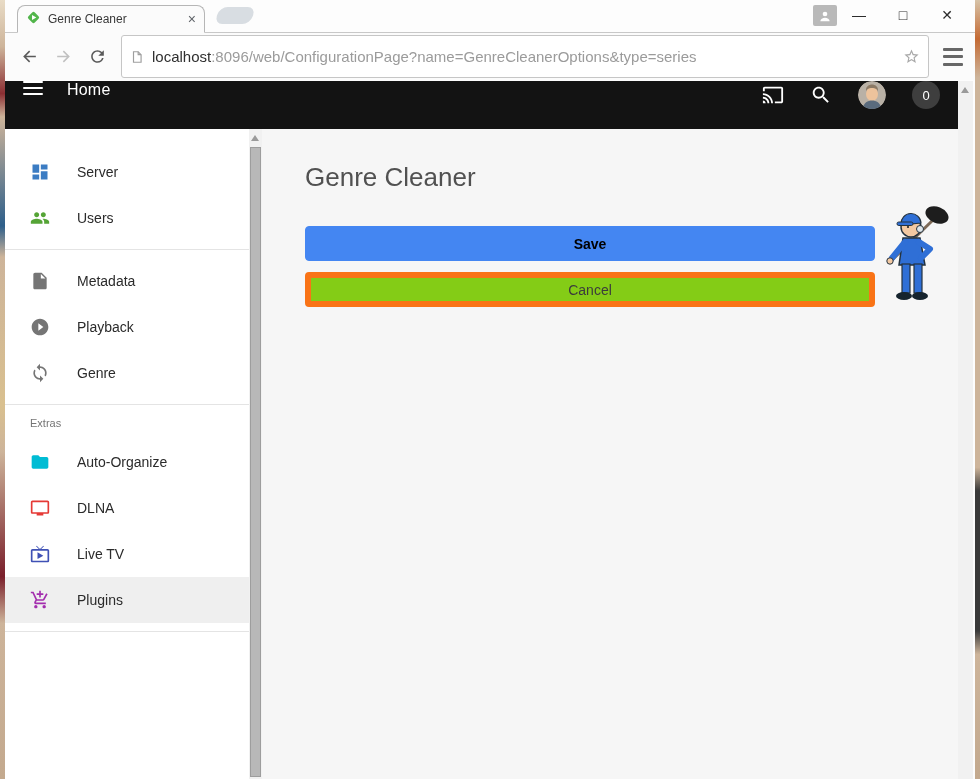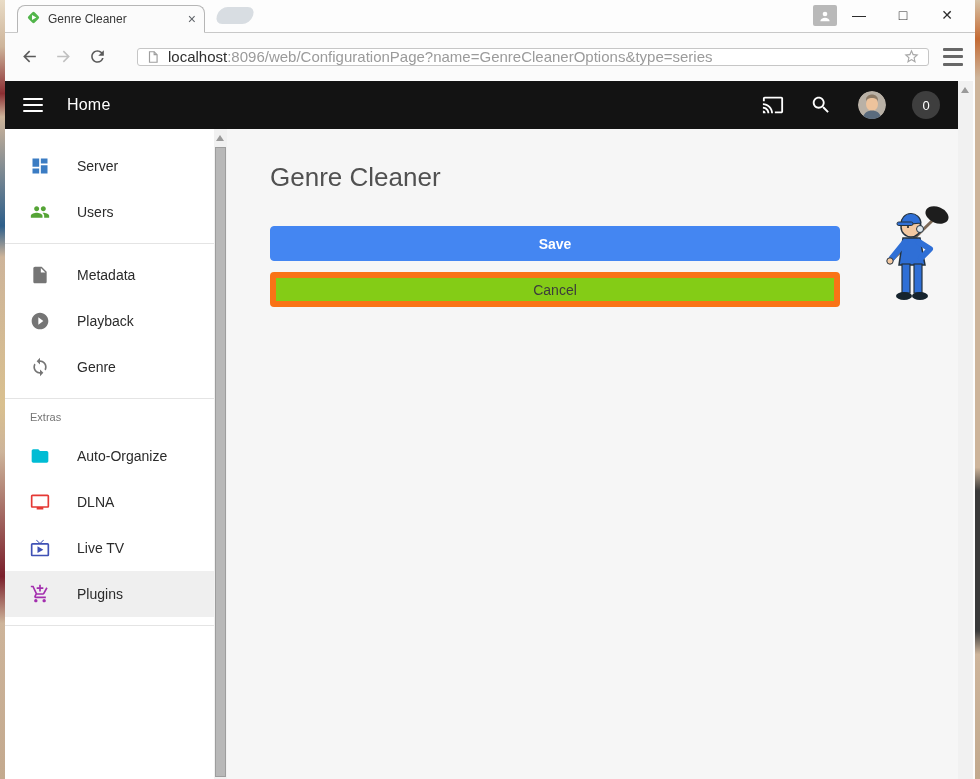--- a/index.html
+++ b/index.html
@@ -26,45 +26,45 @@
                  background:#b9b9b9; border-radius:2px; display:flex; align-items:center; justify-content:center; }
   .profile-btn svg { width:14px; height:14px; }
   .win-controls { position:absolute; right:6px; top:0; height:30px; display:flex; }
   .win-btn { width:44px; height:30px; display:flex; align-items:center; justify-content:center;
              font-size:14px; color:#2c2c2c; cursor:pointer; }
 
   
   .toolbar { height:47px; background:#fbfbfb; display:flex; align-items:center; padding:0 10px; gap:6px; }
   .nav-btn { width:28px; height:28px; display:flex; align-items:center; justify-content:center; }
   .nav-btn svg { width:19px; height:19px; }
-  .urlbar { flex:1; height:18px; background:#fff; border:1px solid #c6c6c6; border-radius:3px;
-            display:flex; align-items:center; padding:0 8px; gap:8px; margin-left:20px; }
+  .urlbar { flex:1; height:43px; background:#fff; border:1px solid #c6c6c6; border-radius:3px;
+            display:flex; align-items:center; padding:0 8px; gap:8px; margin-left:4px; }
   .url-doc-icon svg { width:14px; height:14px; display:block; }
   .url-text { flex:1; font-size:15px; white-space:nowrap; overflow:hidden; }
   .url-host { color:#2f2f2f; }
   .url-rest { color:#9b9b9b; }
   .star-btn svg { width:17px; height:17px; display:block; }
   .menu-btn { width:24px; height:20px; margin-left:6px; display:flex; flex-direction:column; justify-content:space-between; padding:1px 2px; }
   .menu-btn i { display:block; height:3px; background:#676767; border-radius:1px; }
 
   
   .app { position:absolute; top:81px; left:0; width:953px; bottom:0; }
-  .appbar { height:48px; background:#131313; display:flex; align-items:center; padding:0 18px; }
+  .appbar { height:48px; background:#131313; display:flex; align-items:flex-start; padding:0 18px; }
   .hamburger { width:20px; height:14px; display:flex; flex-direction:column; justify-content:space-between; margin-right:24px; cursor:pointer; }
   .hamburger i { display:block; height:2px; background:#fff; border-radius:1px; }
   .appbar-title { color:#fff; font-size:16px; font-weight:500; letter-spacing:.2px; }
   .appbar-right { margin-left:auto; display:flex; align-items:center; gap:26px; }
   .appbar-icon svg { width:22px; height:22px; display:block; }
   .avatar { width:28px; height:28px; border-radius:50%; overflow:hidden; cursor:pointer; }
   .count-badge { width:28px; height:28px; border-radius:50%; background:#3e3e3e; color:#fff;
                  font-size:13px; display:flex; align-items:center; justify-content:center; cursor:pointer; }
 
   
   .app-body { position:absolute; top:48px; left:0; right:0; bottom:0; display:flex; }
-  .sidebar { width:209px; background:#fff; padding-top:6px; overflow:hidden; }
+  .sidebar { width:244px; background:#fff; padding-top:12px; overflow:hidden; }
   .side-group { padding:8px 0; }
   .side-item { height:46px; display:flex; align-items:center; padding-left:25px; cursor:pointer; }
   .side-item.selected { background:#efefef; }
   .side-item .icon { width:20px; height:20px; margin-right:27px; }
   .side-item .icon svg { width:20px; height:20px; display:block; fill:currentColor; }
   .side-label { font-size:14px; font-weight:500; color:#2b2b2b; }
   .divider { border-top:1px solid #e4e4e4; }
   .group-heading { font-size:11px; color:#757575; padding:12px 0 10px 25px; }
 
   .side-scroll { width:13px; background:#f1f1f1; position:relative; }
@@ -72,21 +72,21 @@
                         background:#b8b8b8; border:1px solid #9d9d9d; }
   .scroll-arrow { position:absolute; top:6px; left:2px; width:0; height:0;
                   border-left:4px solid transparent; border-right:4px solid transparent;
                   border-bottom:6px solid #9a9a9a; }
 
   .main { flex:1; background:#f6f6f6; position:relative; padding:33px 0 0 43px; }
   .page-title { font-size:26px; font-weight:400; color:#515151; }
   .note { width:570px; margin-top:45px; font-size:14px; font-weight:700; color:#0f0f0f; line-height:1.5; }
   .btn { display:block; width:570px; height:35px; border-radius:4px; font-size:14px;
          font-family:"Liberation Sans", sans-serif; cursor:pointer; }
-  .btn-save { margin-top:33px; background:#4486f2; border:1px solid #4486f2; color:#ffffff; font-weight:700; }
+  .btn-save { margin-top:33px; background:#4486f2; border:1px solid #4486f2; color:#000000; font-weight:700; }
   .btn-cancel { margin-top:11px; background:#84cc16; border:6px solid #f97316; color:#3c3c3c; }
   .mascot { position:absolute; top:71px; right:2px; width:82px; height:107px; }
 
   .page-scroll { position:absolute; top:81px; right:2px; width:15px; bottom:0; background:#f1f1f1; }
   .page-scroll .scroll-arrow { left:3px; }
 </style>
 </head>
 <body>
 
 <div class="edge edge-left"></div>

